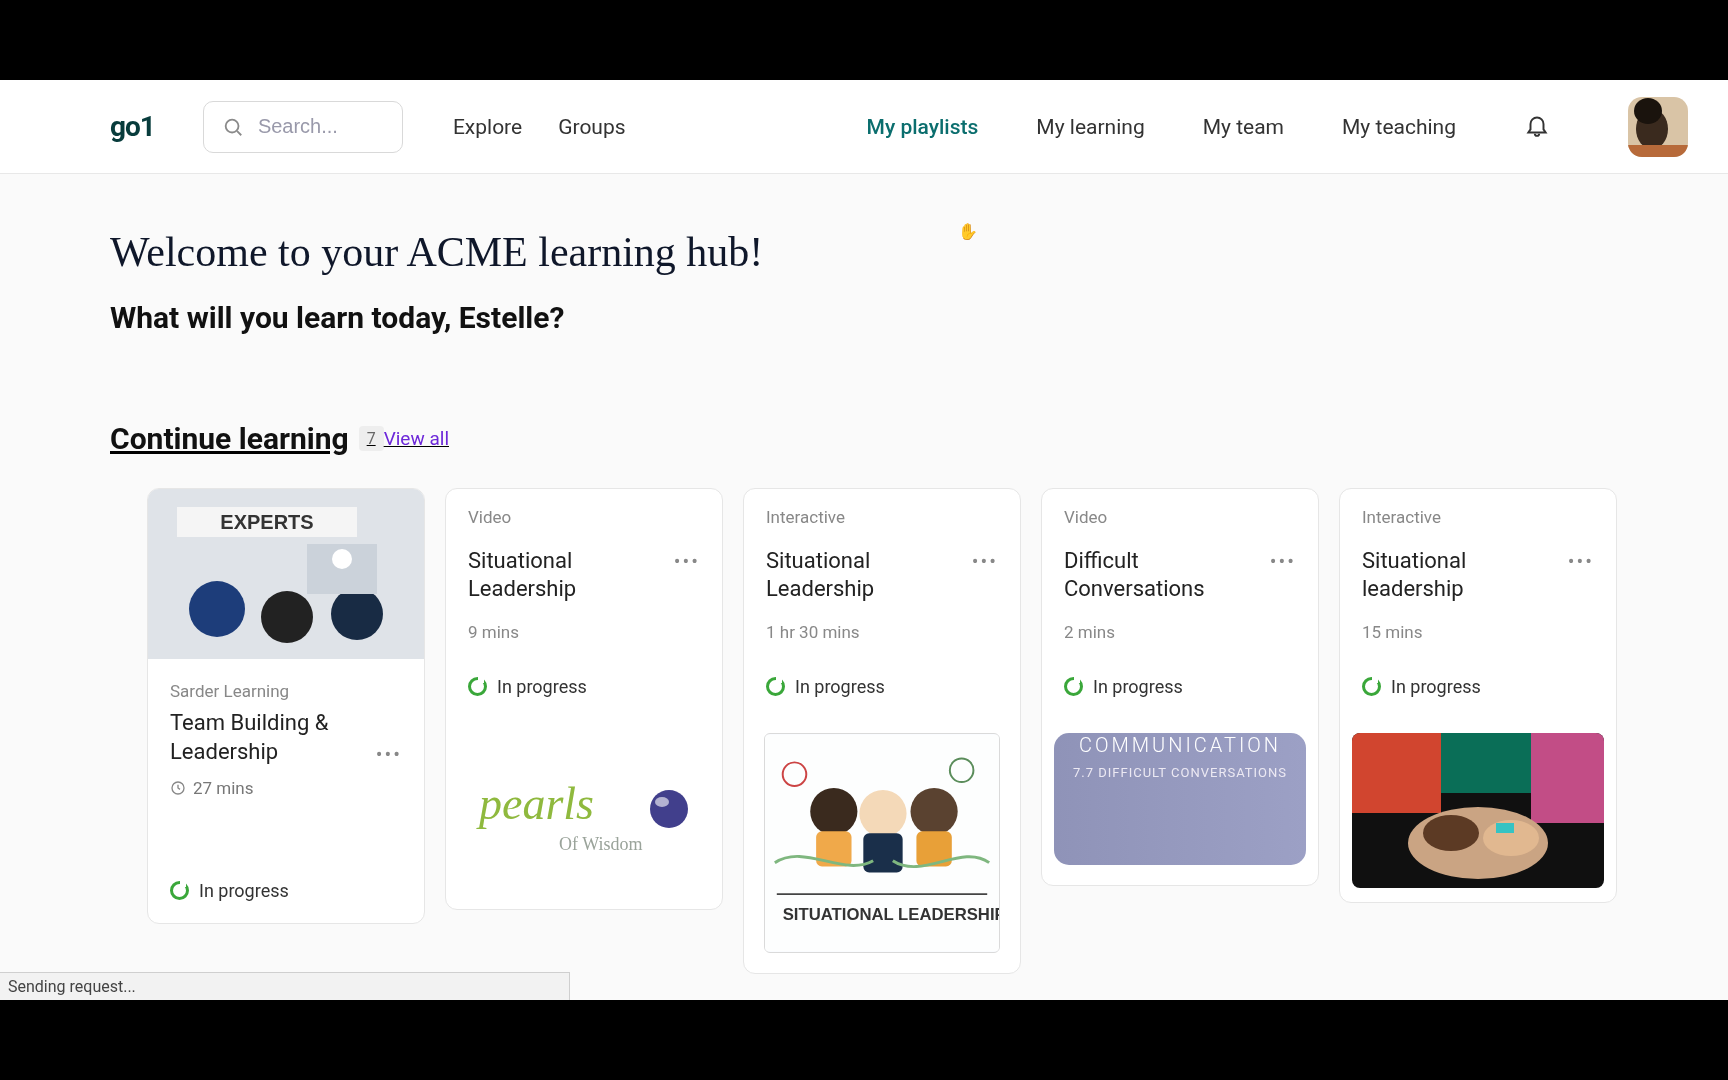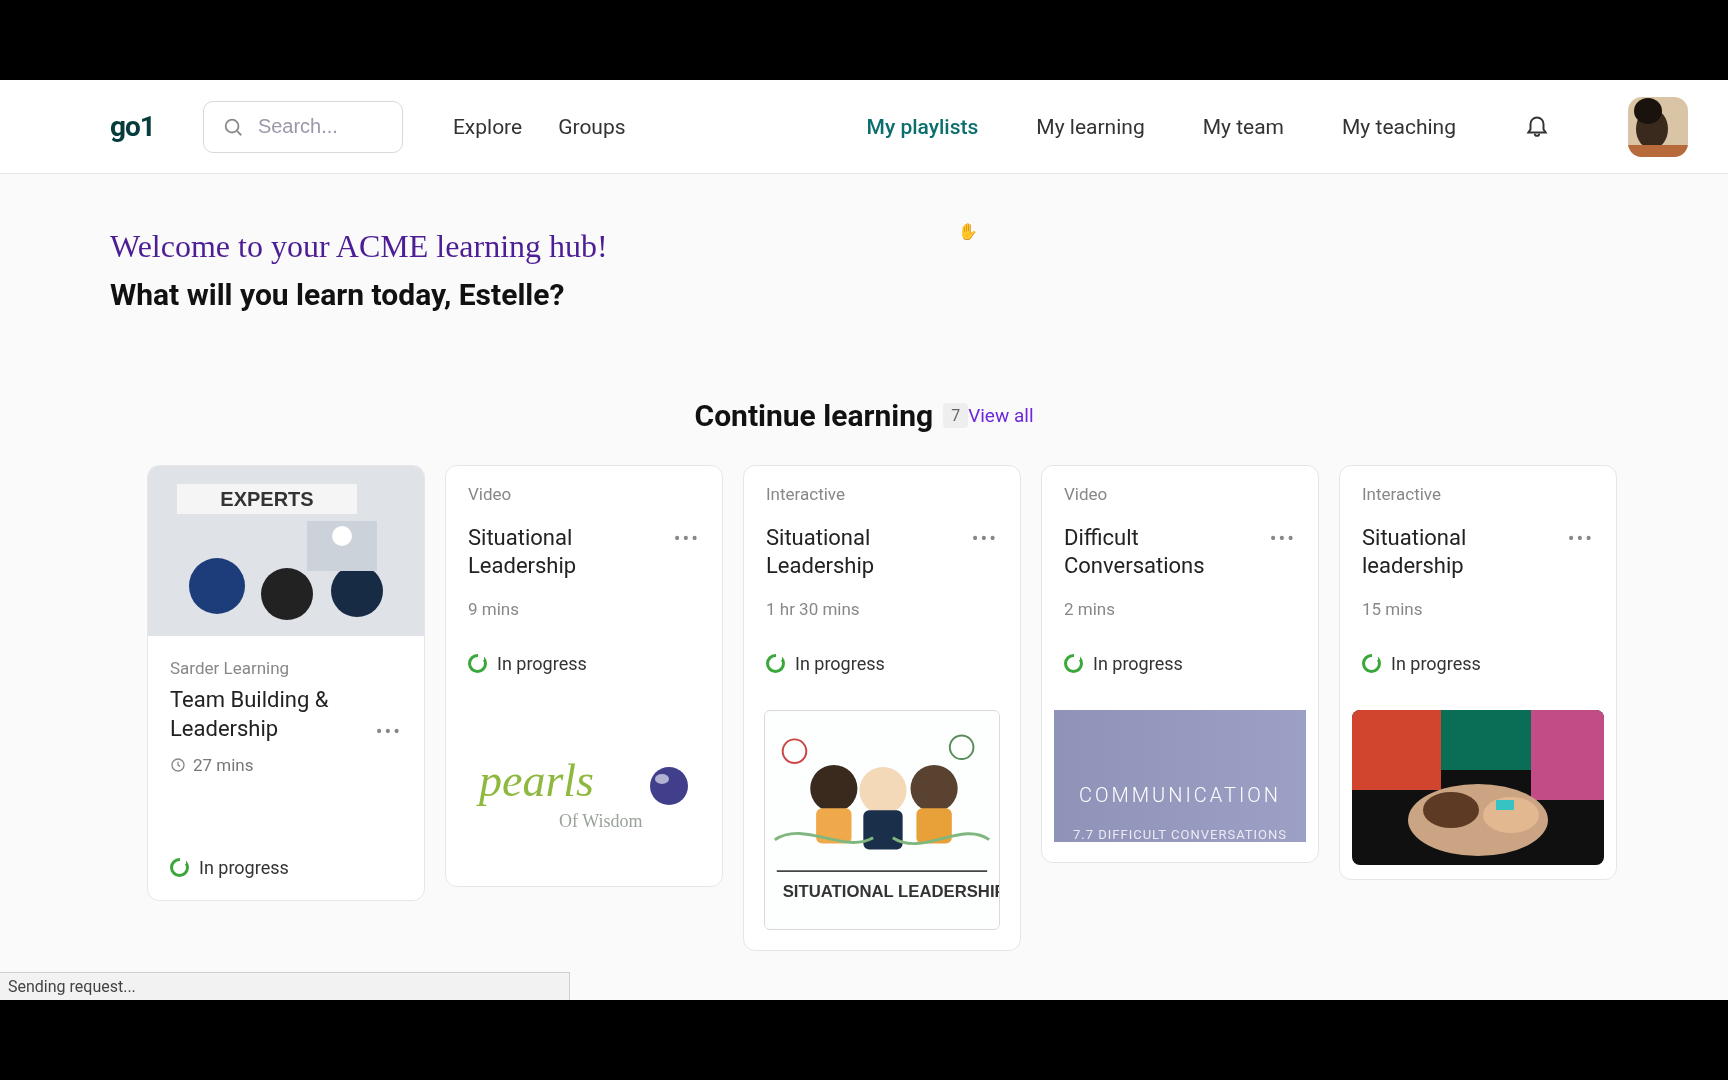--- a/index.html
+++ b/index.html
@@ -35,23 +35,23 @@
   .nav-right { margin-left:auto; display:flex; gap:58px; align-items:center; }
   .nav-right .nav-link { font-size: 21px; color:#333; cursor:pointer; position:relative; }
   .nav-right .nav-link.active { color:#0b6e6e; font-weight:500; }
   .bell { margin-left:10px; cursor:pointer; }
   .avatar { width:60px; height:60px; border-radius:14px; margin-left:20px; overflow:hidden; cursor:pointer; }
   .avatar-svg { width:100%; height:100%; display:block; }
   
   .cursor-glyph { position:absolute; left:958px; top:142px; font-size:16px; color:#222; pointer-events:none; }
   
   .main { padding: 54px 110px 0 110px; }
-  .welcome-title { font-family: Georgia, 'Times New Roman', serif; font-size: 32px; color:#4c1d95; font-weight:400; margin-bottom: 12px; }
+  .welcome-title { font-family: Georgia, 'Times New Roman', serif; font-size: 42px; color:#0f172a; font-weight:400; margin-bottom: 24px; }
   .welcome-sub { font-size: 30px; font-weight:700; color:#111; margin-bottom: 86px; }
-  .section-row { display:flex; align-items:center; justify-content:center; margin-bottom: 32px; }
+  .section-row { display:flex; align-items:center; justify-content:flex-start; margin-bottom: 32px; text-decoration: underline; }
   .section-title-wrap { display:flex; align-items:center; gap:10px; }
   .section-title { font-size:30px; font-weight:700; color:#111; }
   .count-badge { background:#eee; color:#666; font-size:16px; padding:3px 8px; border-radius:4px; }
   .view-all { color:#6d28d9; font-size:19px; cursor:pointer; }
   
   .cards-row { display:flex; gap:20px; align-items:flex-start;padding-left:37px; }
   
   .card {
     width: 278px;
     background:#fff;
@@ -78,21 +78,21 @@
   .card1-body { padding:22px 22px 22px 22px; display:flex; flex-direction:column; gap:8px; }
   .card1-pub { color:#888; font-size:17px; }
   .card1-title-row { display:flex; align-items:flex-end; justify-content:space-between; }
   .card1-title { font-size:22px; color:#222; line-height:1.3; }
   .clock-meta { display:flex; align-items:center; gap:7px; color:#777; font-size:17px; margin-top:4px; }
   .card1-status { margin-top:74px; display:flex; align-items:center; gap:10px; }
 
   
   .pearls-logo { height:140px; display:flex; align-items:center; justify-content:center; margin: 30px 12px 20px 12px; }
   .sit-card-img { height:220px; margin:14px 20px 20px 20px; border:1px solid #dadada; border-radius:6px; background:#fafcff; display:block; width:calc(100% - 40px); }
-  .comm-img { height:132px; margin:14px 12px 20px 12px; border-radius:0; background: linear-gradient(90deg,#8f93b8,#9ca0c5); display:flex; flex-direction:column; align-items:center; justify-content:flex-end; color:#fff; gap:20px; width:calc(100% - 24px); }
+  .comm-img { height:132px; margin:14px 12px 20px 12px; border-radius:15px; background: linear-gradient(90deg,#8f93b8,#9ca0c5); display:flex; flex-direction:column; align-items:center; justify-content:flex-start; color:#fff; gap:8px; width:calc(100% - 24px); }
   .hands-img { height:155px; margin:14px 12px 14px 12px; border-radius:8px; display:block; width:calc(100% - 24px); }
 
   
   .statusbar {
     position:absolute; left:0; right:0; bottom:0;
     height:28px; background:#f2f2f2; border-top:1px solid #cfcfcf;
     max-width:570px;
     font-size:16px; color:#444; display:flex; align-items:center; padding:0 8px;
     border-right:1px solid #cfcfcf;
   }

